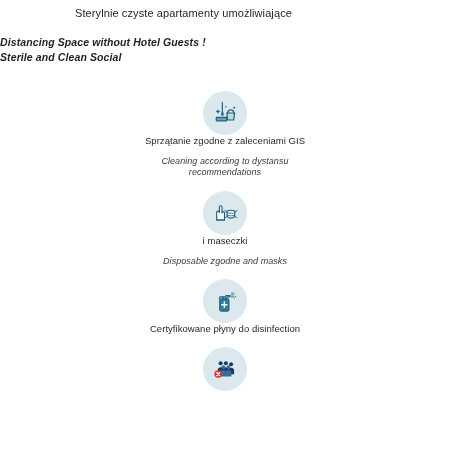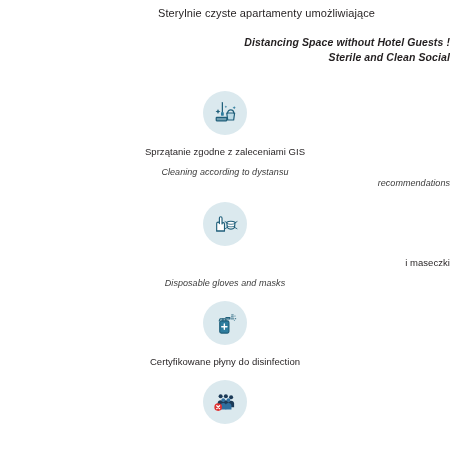--- a/index.html
+++ b/index.html
@@ -20,21 +20,21 @@
     position: relative;
     width: 450px;
     height: 450px;
     background: #ffffff;
     box-sizing: border-box;
   }
 
   
   .header {
     padding-top: 6px;
-    text-align: right;
+    text-align: left;
   }
   .header-pl {
     font-size: 11px;
     line-height: 15.5px;
     font-weight: 400;
     color: #231f20;
     letter-spacing: 0.1px;
     margin: 0 auto;
     width: 300px;
   }
@@ -73,35 +73,34 @@
     border-radius: 50%;
     background: #dbe9ee;
     margin: 0 auto;
     display: flex;
     align-items: center;
     justify-content: center;
   }
   .icon-circle svg { display: block; }
 
   .feature-pl {
-    margin-top: 11px;
     font-size: 9.5px;
     line-height: 12px;
     color: #231f20;
     letter-spacing: 0.05px;
   }
   .feature-en {
     margin-top: 9px;
     font-size: 9px;
     line-height: 11.5px;
     font-style: italic;
     color: #3b3b3b;
     letter-spacing: 0.05px;
   }
-  .feature-pl .l2, .feature-en .l2 { display: block; text-align: right; }
+  .feature-pl .l2, .feature-en .l2 { display: block; }
 </style>
 </head>
 <body>
 
 <div class="page">
 
   <div class="header">
     <div class="header-pl">
       <div class="ln1">Sterylnie czyste apartamenty umożliwiające</div>
     </div>
@@ -152,21 +151,21 @@
           <path d="M18.5 15.5 c2.6 1.2 6.2 1.2 8.6 0" stroke-width="0.9"></path>
           <path d="M18.5 18.4 c2.6 1.2 6.2 1.2 8.6 0" stroke-width="0.9"></path>
           <path d="M18.2 14.6 l-2.2 -1.4 M27.6 14.6 l2.2 -1.4" stroke-width="1"></path>
           <path d="M18.4 20 l-2.4 1.4 M27.3 20 l2.4 1.4" stroke-width="1"></path>
         </svg>
       </div>
       <div class="feature-pl">
         <span class="l2">i maseczki</span>
       </div>
       <div class="feature-en">
-        <span>Disposable gloves and masks</span>
+        <span>Disposable zgodne and masks</span>
         <span class="l2"></span>
       </div>
     </div>
 
     <div class="feature">
       <div class="icon-circle">
         <svg width="28" height="28" viewBox="0 0 32 32" fill="none" stroke="#1f5f7a" stroke-width="1.3" stroke-linecap="round" stroke-linejoin="round">
 
           <rect x="10" y="13.5" width="10.5" height="14" rx="1.8" fill="#2e7d9e" stroke="#1f5f7a"></rect>
 

